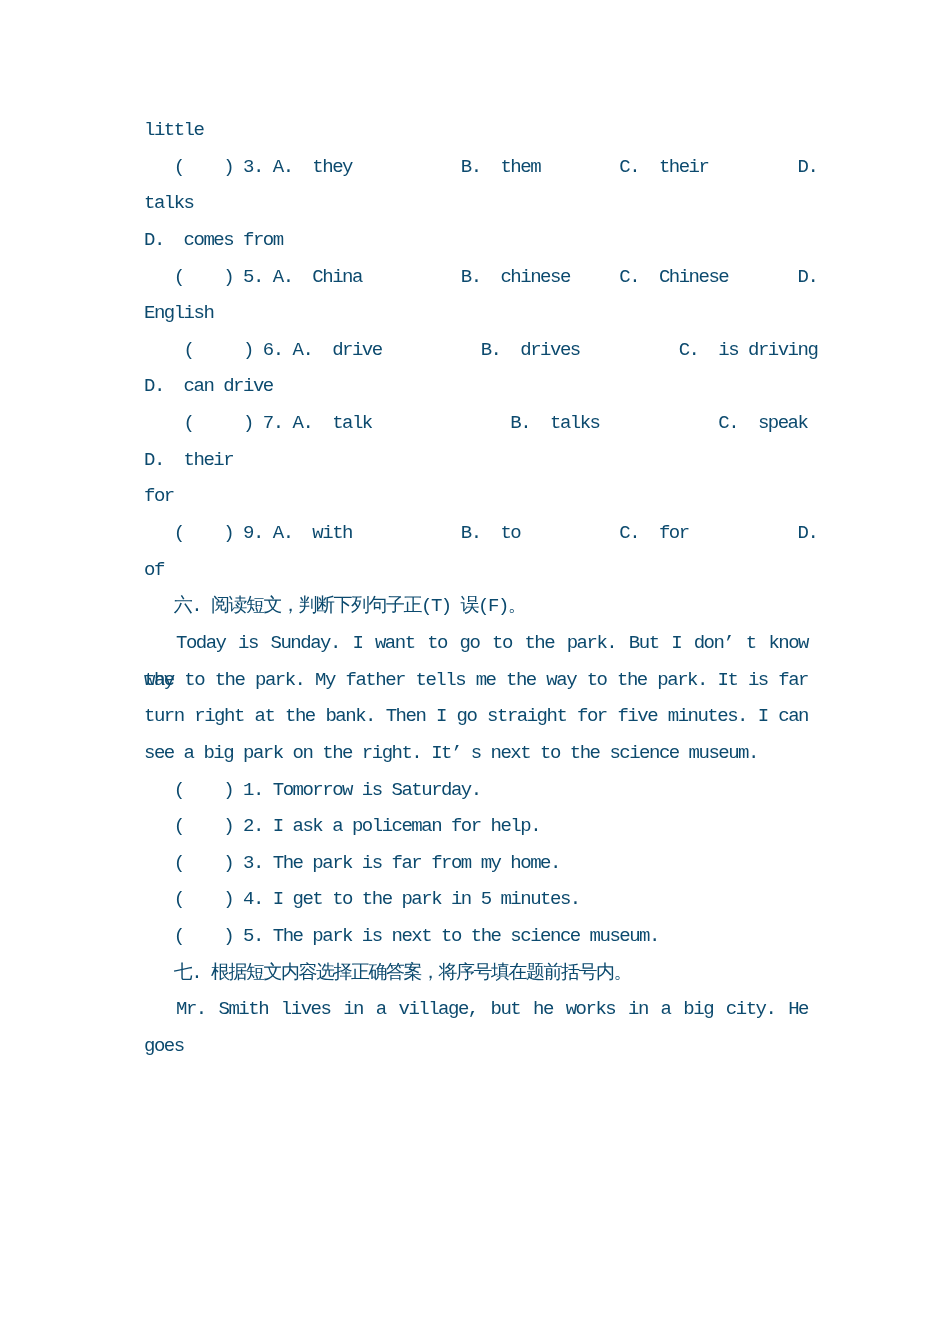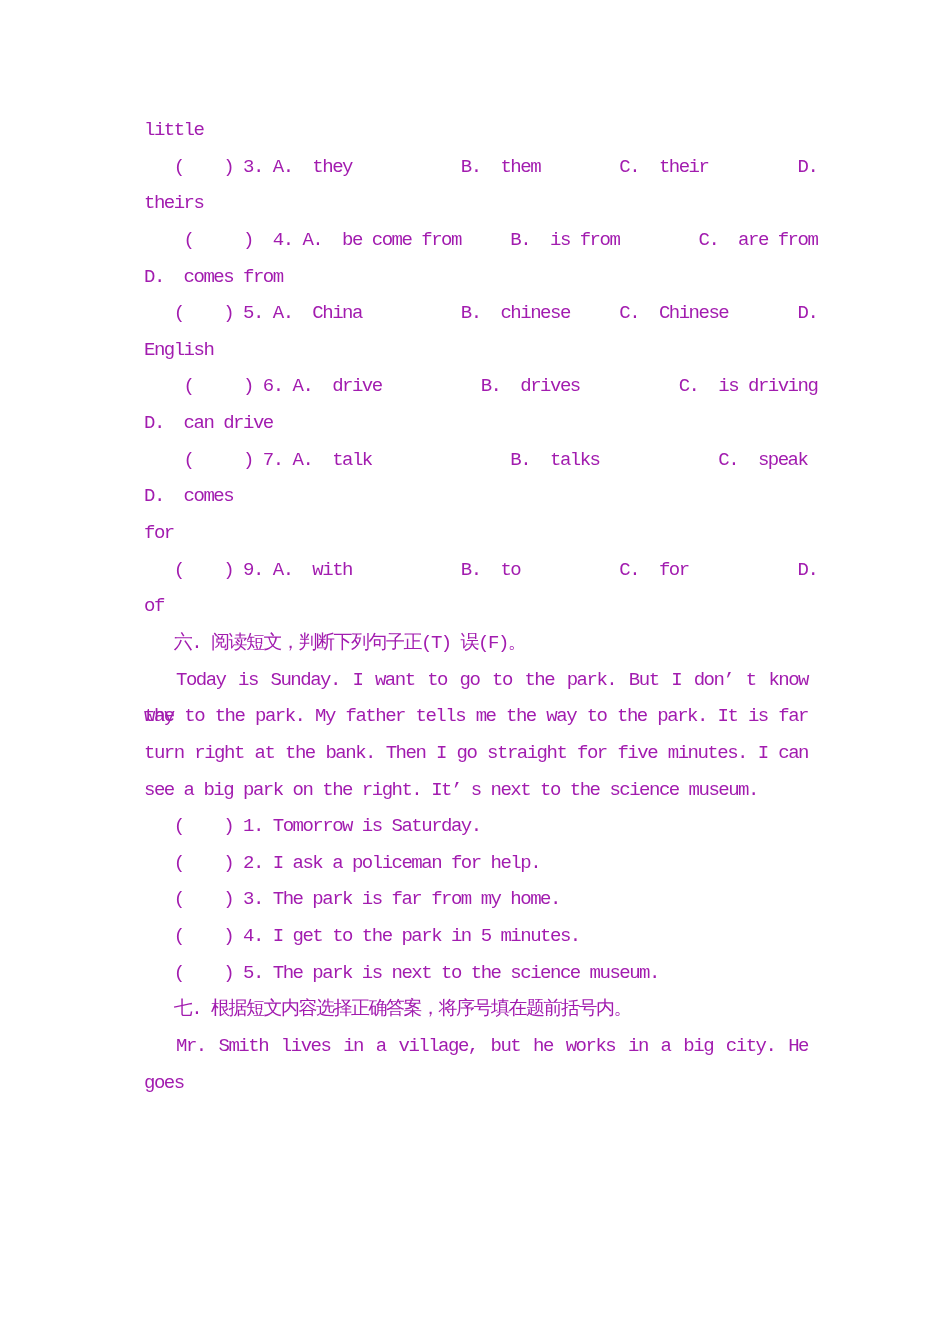--- a/index.html
+++ b/index.html
@@ -36,32 +36,31 @@
     text-align-last: justify;
   }
   .line.indent {
     text-indent: 32px;
   }
 </style>
 </head>
 <body>
 
 <div class="page" style="background: rgb(255, 255, 255);">
-  <div class="doc" style="color: #a21caf;">
+  <div class="doc" style="color: #0c4a6e;">
       <div class="line">little</div>
       <div class="line">   (    ) 3. A.  they           B.  them        C.  their         D.</div>
-      <div class="line">theirs</div>
-      <div class="line">    (     )  4. A.  be come from     B.  is from        C.  are from</div>
+      <div class="line">talks</div>
       <div class="line">D.  comes from</div>
       <div class="line">   (    ) 5. A.  China          B.  chinese     C.  Chinese       D.</div>
       <div class="line">English</div>
       <div class="line">    (     ) 6. A.  drive          B.  drives          C.  is driving</div>
       <div class="line">D.  can drive</div>
       <div class="line">    (     ) 7. A.  talk              B.  talks            C.  speak</div>
-      <div class="line">D.  comes</div>
+      <div class="line">D.  their</div>
       <div class="line">for</div>
       <div class="line">   (    ) 9. A.  with           B.  to          C.  for           D.</div>
       <div class="line">of</div>
       <div class="line">   六. 阅读短文，判断下列句子正(T) 误(F)。</div>
       <div class="line justify indent">Today is Sunday. I want to go to the park. But I don’ t know the</div>
       <div class="line justify">way to the park. My father tells me the way to the park. It is far</div>
       <div class="line justify">turn right at the bank. Then I go straight for five minutes. I can</div>
       <div class="line">see a big park on the right. It’ s next to the science museum.</div>
       <div class="line">   (    ) 1. Tomorrow is Saturday.</div>
       <div class="line">   (    ) 2. I ask a policeman for help.</div>

